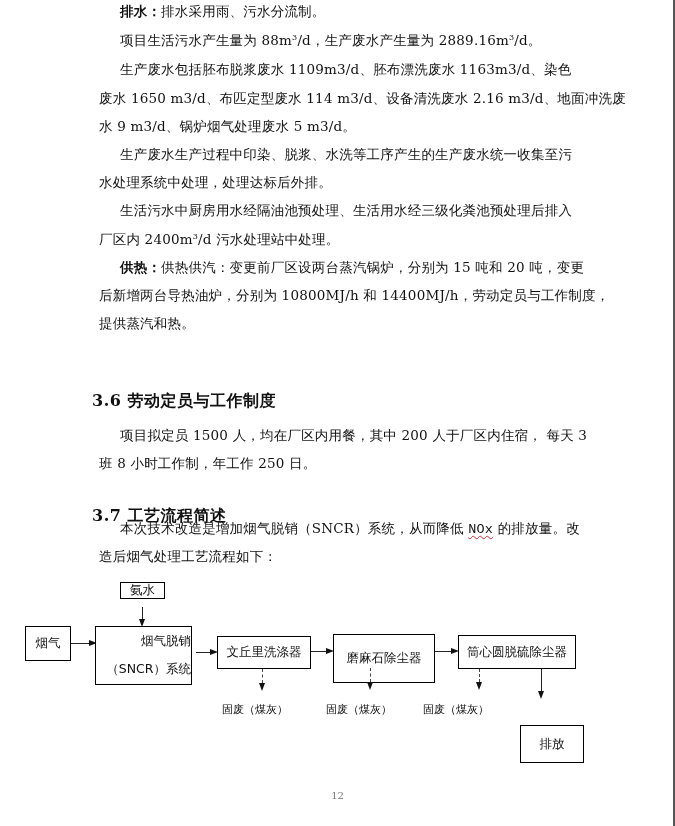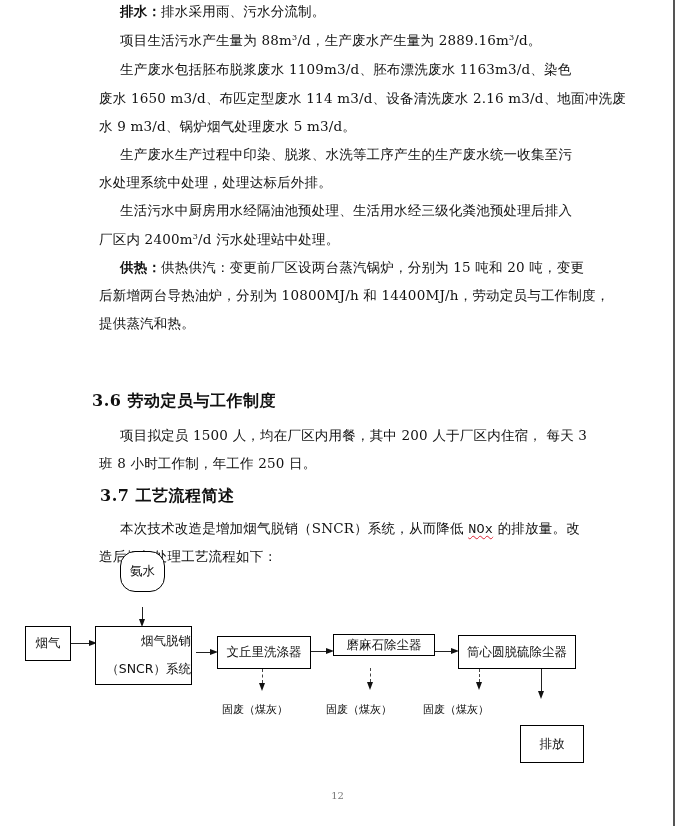--- a/index.html
+++ b/index.html
@@ -87,28 +87,28 @@
   <div class="line indent" style="top:258px;">
     <span class="bold">供热：</span><span>供热供汽：变更前厂区设两台蒸汽锅炉，分别为 15 吨和 20 吨，变更</span>
   </div>
   <div class="line" style="top:286px;">后新增两台导热油炉，分别为 10800MJ/h 和 14400MJ/h，劳动定员与工作制度，</div>
   <div class="line" style="top:314px;">提供蒸汽和热。</div>
 
   <div class="heading" style="top:391px;">3.6 劳动定员与工作制度</div>
   <div class="line indent" style="top:426px;">项目拟定员 1500 人，均在厂区内用餐，其中 200 人于厂区内住宿， 每天 3</div>
   <div class="line" style="top:454px;">班 8 小时工作制，年工作 250 日。</div>
 
-  <div class="heading" style="top:486px;margin-left:8px;">3.7 工艺流程简述</div>
+  <div class="heading" style="top:506px;">3.7 工艺流程简述</div>
   <div class="line indent" style="top:519px;">
     <span>本次技术改造是增加烟气脱销（SNCR）系统，从而降低 </span><span class="squiggle">NOx</span><span> 的排放量。改</span>
   </div>
   <div class="line" style="top:547px;">造后烟气处理工艺流程如下：</div>
 
   <div>
-    <div class="box" style="left:120px; top:551px; width:45px; height:41px;border-radius:15px;">氨水</div>
+    <div class="box" style="left:120px; top:582px; width:45px; height:17px;">氨水</div>
     <div class="vline" style="left:142px; top:607px; height:12px;"></div>
     <div class="ah-down" style="left:138.5px; top:619px;"></div>
 
     <div class="box" style="left:25px; top:626px; width:46px; height:35px;">烟气</div>
     <div class="hline" style="left:71px; top:643px; width:18px;"></div>
     <div class="ah-right" style="left:89px; top:639.5px;"></div>
 
     <div class="box multi" style="left:95px; top:626px; width:97px; height:59px;align-items:flex-end;">
       <span>烟气脱销</span>
       <span style="margin-left:-6px;">（SNCR）系统</span>
@@ -116,21 +116,21 @@
     <div class="hline" style="left:196px; top:652px; width:14px;"></div>
     <div class="ah-right" style="left:210px; top:648.5px;"></div>
 
     <div class="box" style="left:217px; top:636px; width:94px; height:33px;">文丘里洗涤器</div>
     <div class="vdash" style="left:262px; top:669px; height:14px;"></div>
     <div class="ah-down" style="left:258.5px; top:683px;"></div>
     <div class="waste" style="left:222px; top:702px;">固废（煤灰）</div>
     <div class="hline" style="left:311px; top:651px; width:15px;"></div>
     <div class="ah-right" style="left:326px; top:647.5px;"></div>
 
-    <div class="box" style="left:333px; top:634px; width:102px; height:22px;">磨麻石除尘器</div>
+    <div class="box" style="left:333px; top:634px; width:102px; height:49px;">磨麻石除尘器</div>
     <div class="vdash" style="left:370px; top:668px; height:14px;"></div>
     <div class="ah-down" style="left:366.5px; top:682px;"></div>
     <div class="waste" style="left:326px; top:702px;">固废（煤灰）</div>
     <div class="hline" style="left:435px; top:651px; width:16px;"></div>
     <div class="ah-right" style="left:451px; top:647.5px;"></div>
 
     <div class="box" style="left:458px; top:635px; width:118px; height:34px;">筒心圆脱硫除尘器</div>
     <div class="vdash" style="left:479px; top:669px; height:13px;"></div>
     <div class="ah-down" style="left:475.5px; top:682px;"></div>
     <div class="waste" style="left:423px; top:702px;">固废（煤灰）</div>

